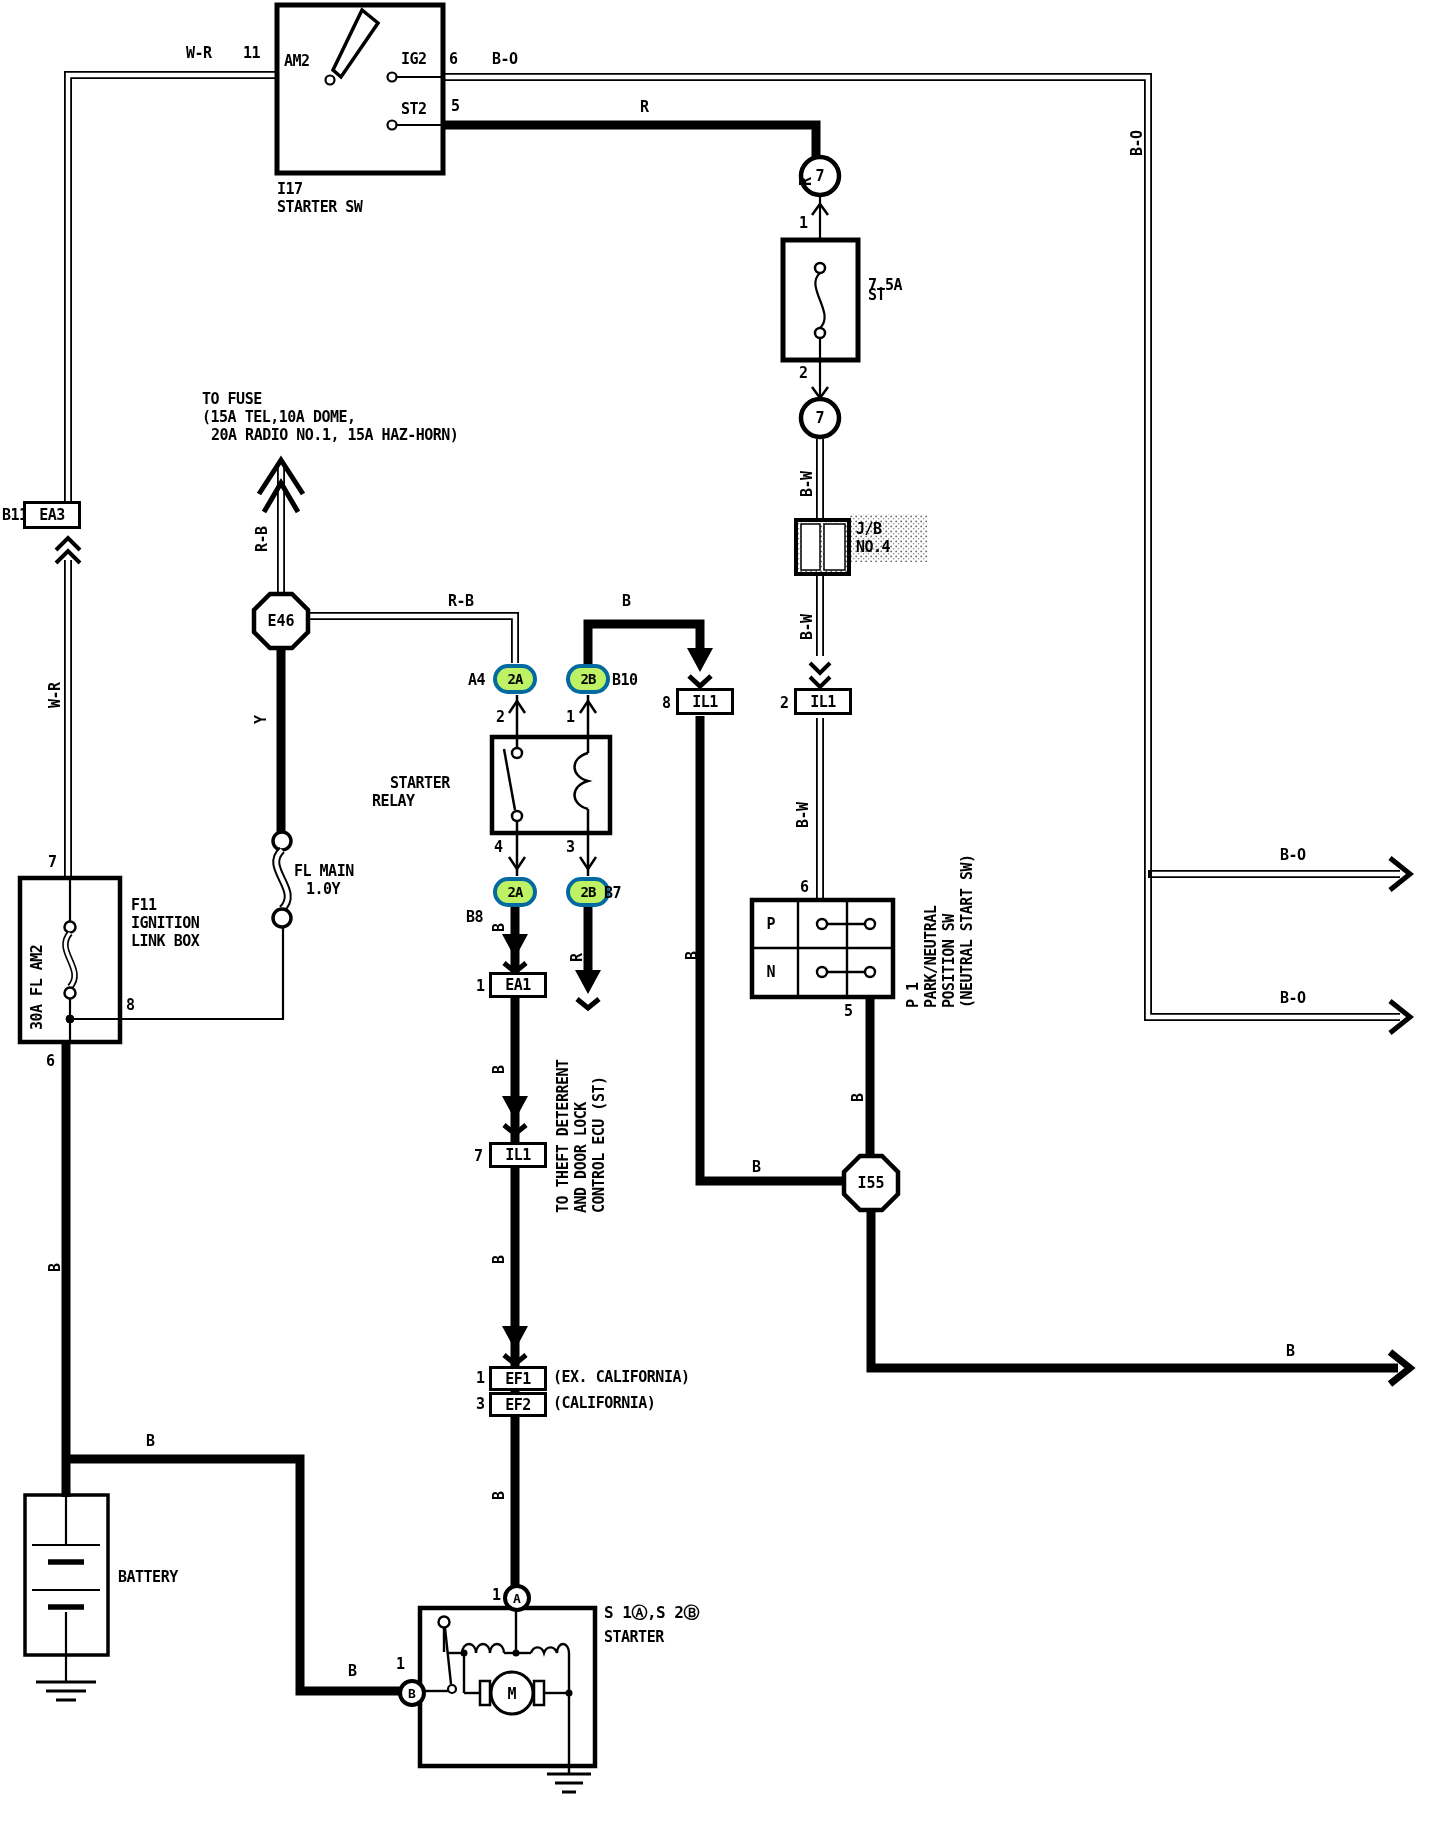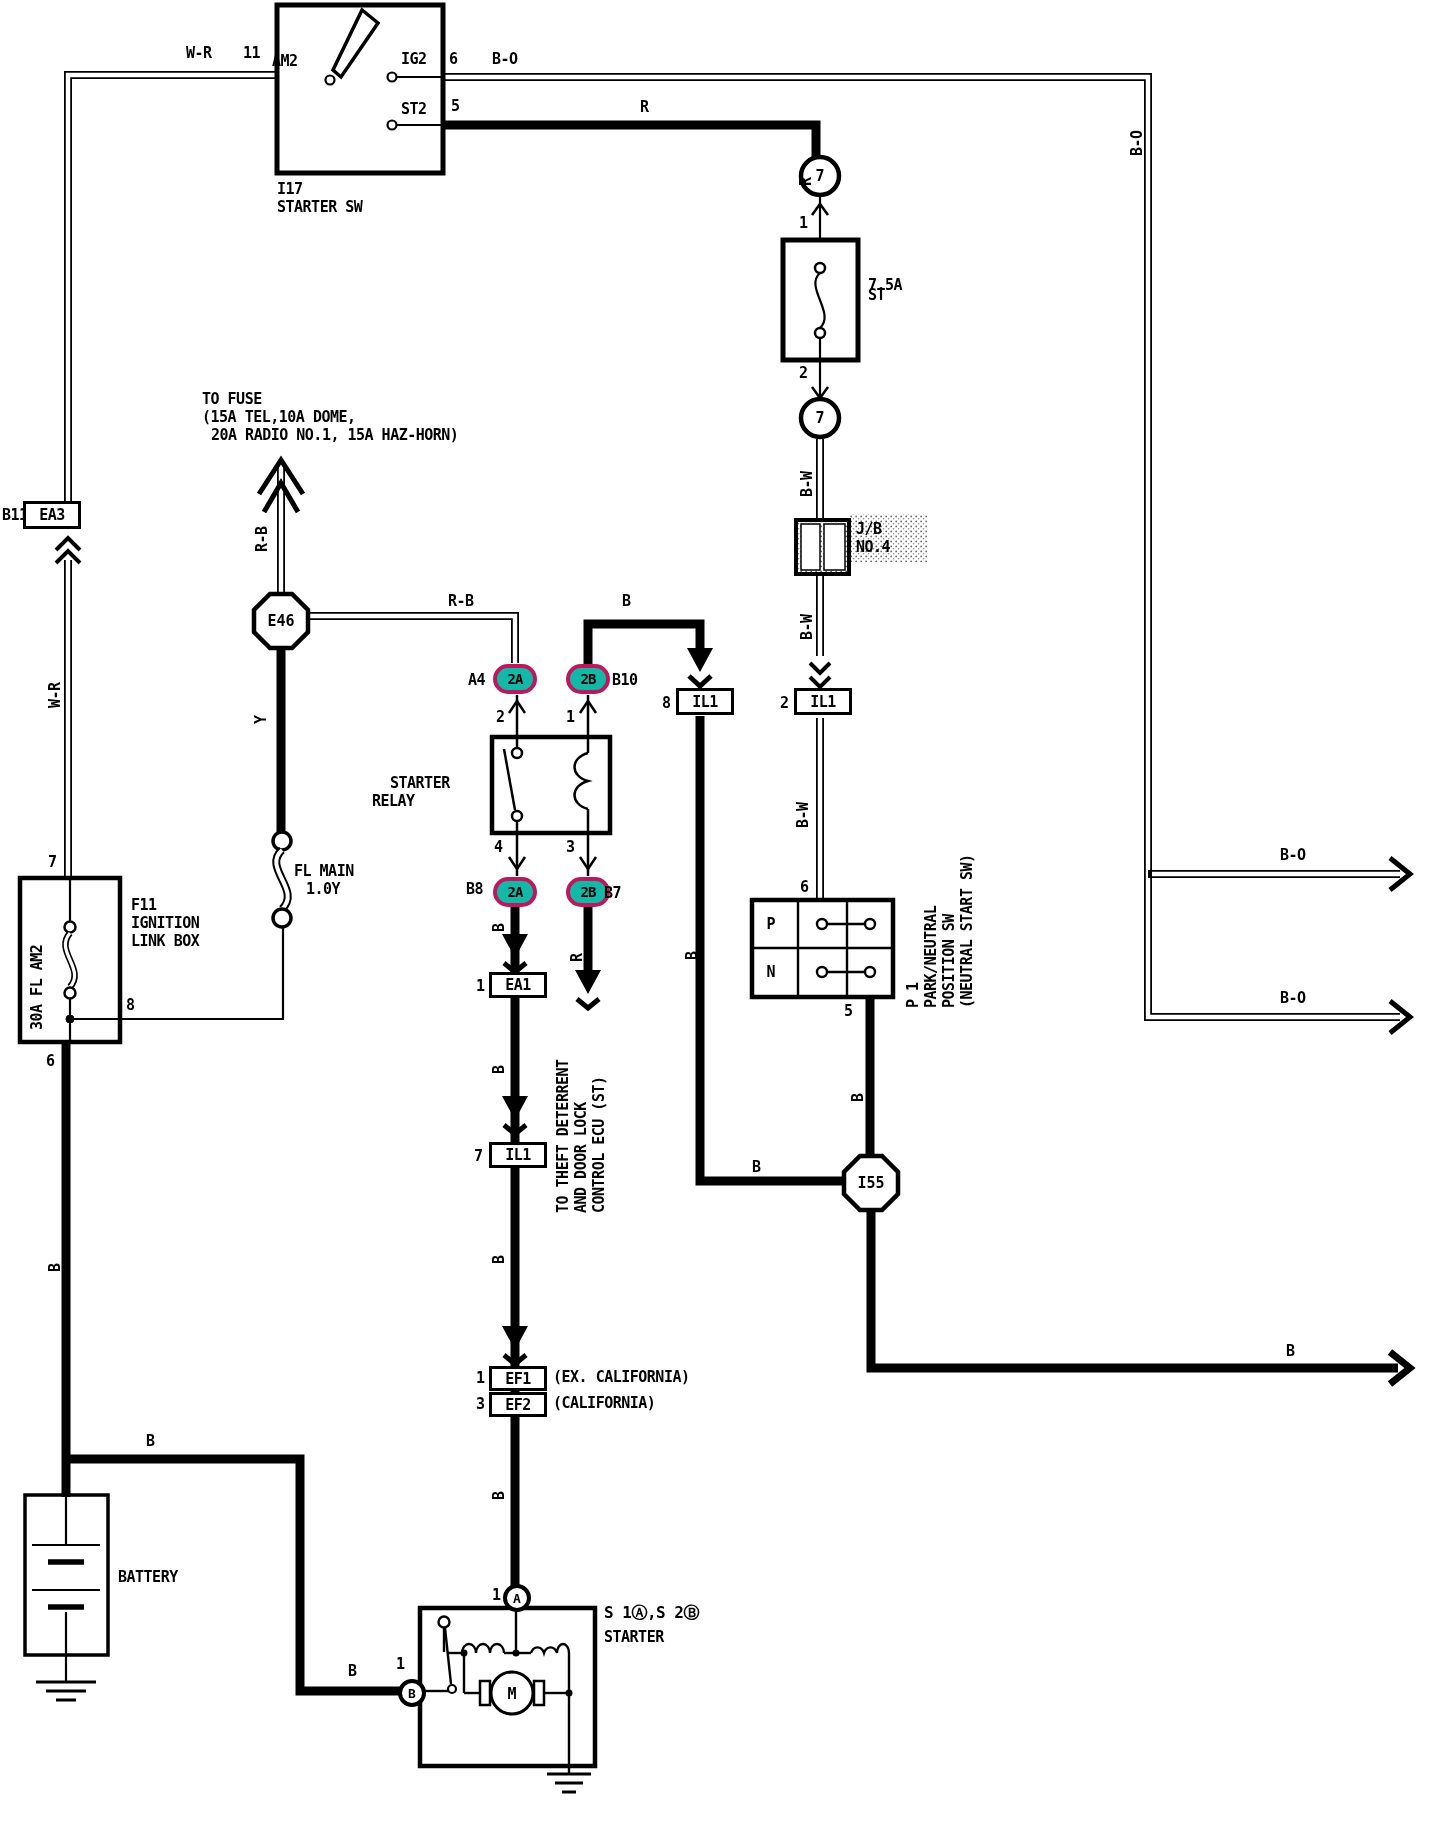--- a/index.html
+++ b/index.html
@@ -9,21 +9,21 @@
   .lbl{position:absolute;font:bold 15px "DejaVu Sans Mono",monospace;letter-spacing:-0.5px;
        white-space:pre;line-height:18px;}
   .rl{position:absolute;font:bold 15px "DejaVu Sans Mono",monospace;letter-spacing:-0.5px;
       white-space:pre;line-height:18px;transform-origin:0 0;transform:rotate(-90deg);}
   .rblock{position:absolute;transform-origin:0 0;transform:rotate(-90deg);}
   .rblock div{font:bold 15px "DejaVu Sans Mono",monospace;letter-spacing:-0.5px;
       white-space:pre;line-height:18px;}
   .cbox{position:absolute;border:3.5px solid #000;background:#fff;display:flex;
         align-items:center;justify-content:center;font:bold 15px "DejaVu Sans Mono",monospace;
         letter-spacing:-0.5px;}
-  .oval{position:absolute;border:4px solid #be185d;border-radius:16px;background:#14b8a6;display:flex;
+  .oval{position:absolute;border:4px solid #0369a1;border-radius:16px;background:#bef264;display:flex;
         align-items:center;justify-content:center;font:bold 14px "DejaVu Sans Mono",monospace;
         letter-spacing:-1px;}
   .circ{position:absolute;border:4px solid #000;border-radius:50%;background:#fff;display:flex;
         align-items:center;justify-content:center;font:bold 15px "DejaVu Sans Mono",monospace;}
   .ctr{position:absolute;transform:translate(-50%,-50%);font:bold 15px "DejaVu Sans Mono",monospace;}
 </style>
 </head>
 <body>
 
 <div id="canvas">
@@ -235,21 +235,21 @@
     <polyline points="577,999 588,1008 599,999" stroke-width="5"></polyline>
 
     <polyline points="1390,858 1410,874 1390,890" stroke-width="5"></polyline>
     <polyline points="1390,1001 1410,1017 1390,1033" stroke-width="5"></polyline>
     <polyline points="1390,1352 1410,1368 1390,1384" stroke-width="7"></polyline>
   </g>
 </svg>
 
 <div class="lbl" style="left:186px;top:44px">W-R</div>
 <div class="lbl" style="left:243px;top:44px">11</div>
-<div class="lbl" style="left:272px;top:52px">AM2</div>
+<div class="lbl" style="left:284px;top:52px">AM2</div>
 <div class="lbl" style="left:401px;top:50px">IG2</div>
 <div class="lbl" style="left:449px;top:50px">6</div>
 <div class="lbl" style="left:401px;top:100px">ST2</div>
 <div class="lbl" style="left:451px;top:97px">5</div>
 <div class="lbl" style="left:277px;top:180px">I17</div>
 <div class="lbl" style="left:277px;top:198px">STARTER SW</div>
 <div class="lbl" style="left:492px;top:50px">B-O</div>
 <div class="lbl" style="left:640px;top:98px">R</div>
 <div class="rl" style="left:797px;top:186px">R</div>
 <div class="ctr" style="left:820px;top:176px">7</div>
@@ -289,21 +289,21 @@
 <div class="lbl" style="left:468px;top:671px">A4</div>
 <div class="oval" style="left:493px;top:664px;width:36px;height:22px">2A</div>
 <div class="oval" style="left:566px;top:664px;width:36px;height:22px">2B</div>
 <div class="lbl" style="left:612px;top:671px">B10</div>
 <div class="lbl" style="left:496px;top:708px">2</div>
 <div class="lbl" style="left:566px;top:708px">1</div>
 <div class="lbl" style="left:390px;top:774px">STARTER</div>
 <div class="lbl" style="left:372px;top:792px">RELAY</div>
 <div class="lbl" style="left:494px;top:838px">4</div>
 <div class="lbl" style="left:566px;top:838px">3</div>
-<div class="lbl" style="left:466px;top:880px">B8</div>
+<div class="lbl" style="left:466px;top:908px">B8</div>
 <div class="oval" style="left:493px;top:877px;width:36px;height:22px">2A</div>
 <div class="oval" style="left:566px;top:877px;width:36px;height:22px">2B</div>
 <div class="lbl" style="left:604px;top:884px">B7</div>
 
 <div class="rl" style="left:490px;top:932px">B</div>
 <div class="lbl" style="left:476px;top:977px">1</div>
 <div class="cbox" style="left:489px;top:972px;width:52px;height:20px">EA1</div>
 <div class="rl" style="left:490px;top:1074px">B</div>
 <div class="lbl" style="left:474px;top:1147px">7</div>
 <div class="cbox" style="left:489px;top:1142px;width:52px;height:20px">IL1</div>

